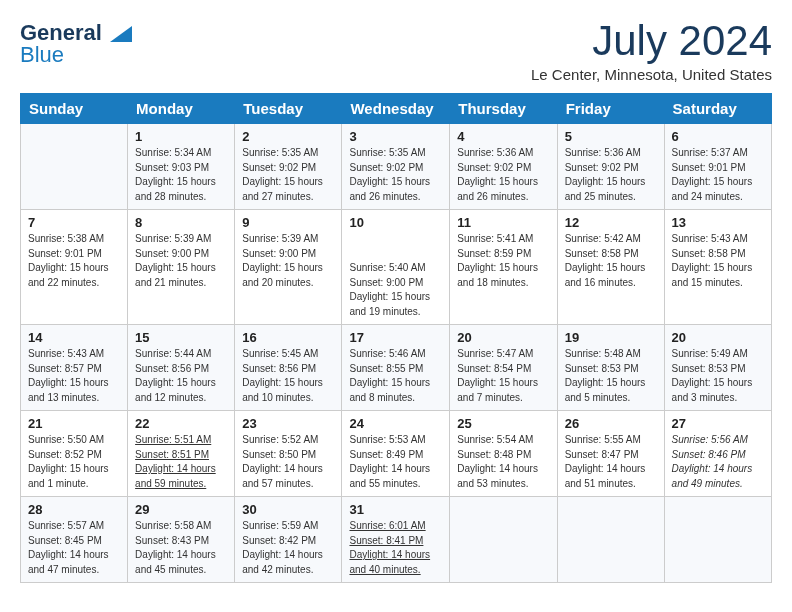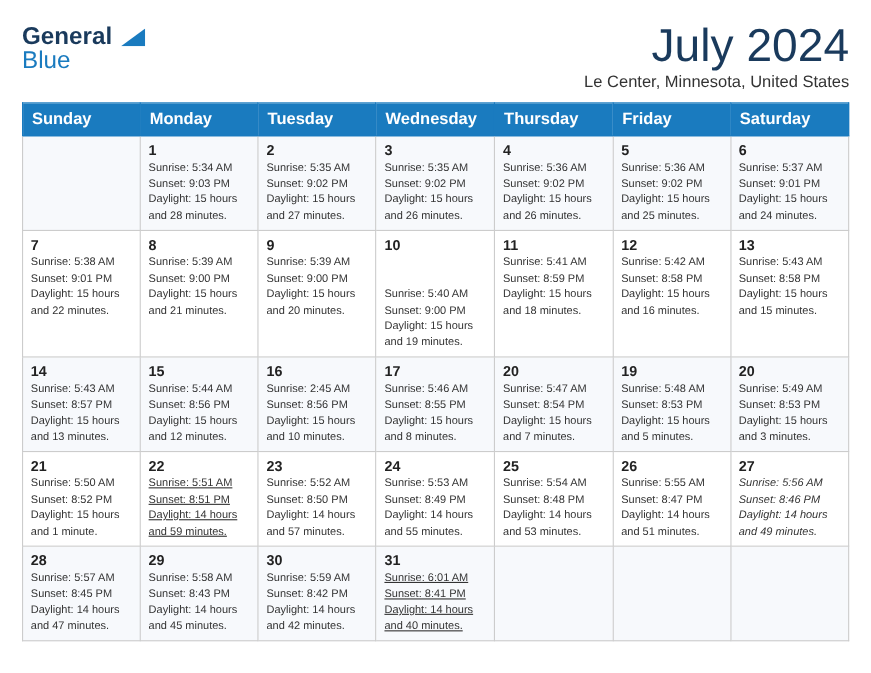--- a/index.html
+++ b/index.html
@@ -218,21 +218,21 @@
         </td>
         <td>
           <div class="day-number">15</div>
           <div class="day-info" style="white-space: pre-line;">Sunrise: 5:44 AM
 Sunset: 8:56 PM
 Daylight: 15 hours
 and 12 minutes.</div>
         </td>
         <td>
           <div class="day-number">16</div>
-          <div class="day-info" style="white-space: pre-line;">Sunrise: 2:45 AM
+          <div class="day-info" style="white-space: pre-line;">Sunrise: 5:45 AM
 Sunset: 8:56 PM
 Daylight: 15 hours
 and 10 minutes.</div>
         </td>
         <td>
           <div class="day-number">17</div>
           <div class="day-info" style="white-space: pre-line;">Sunrise: 5:46 AM
 Sunset: 8:55 PM
 Daylight: 15 hours
 and 8 minutes.</div>

